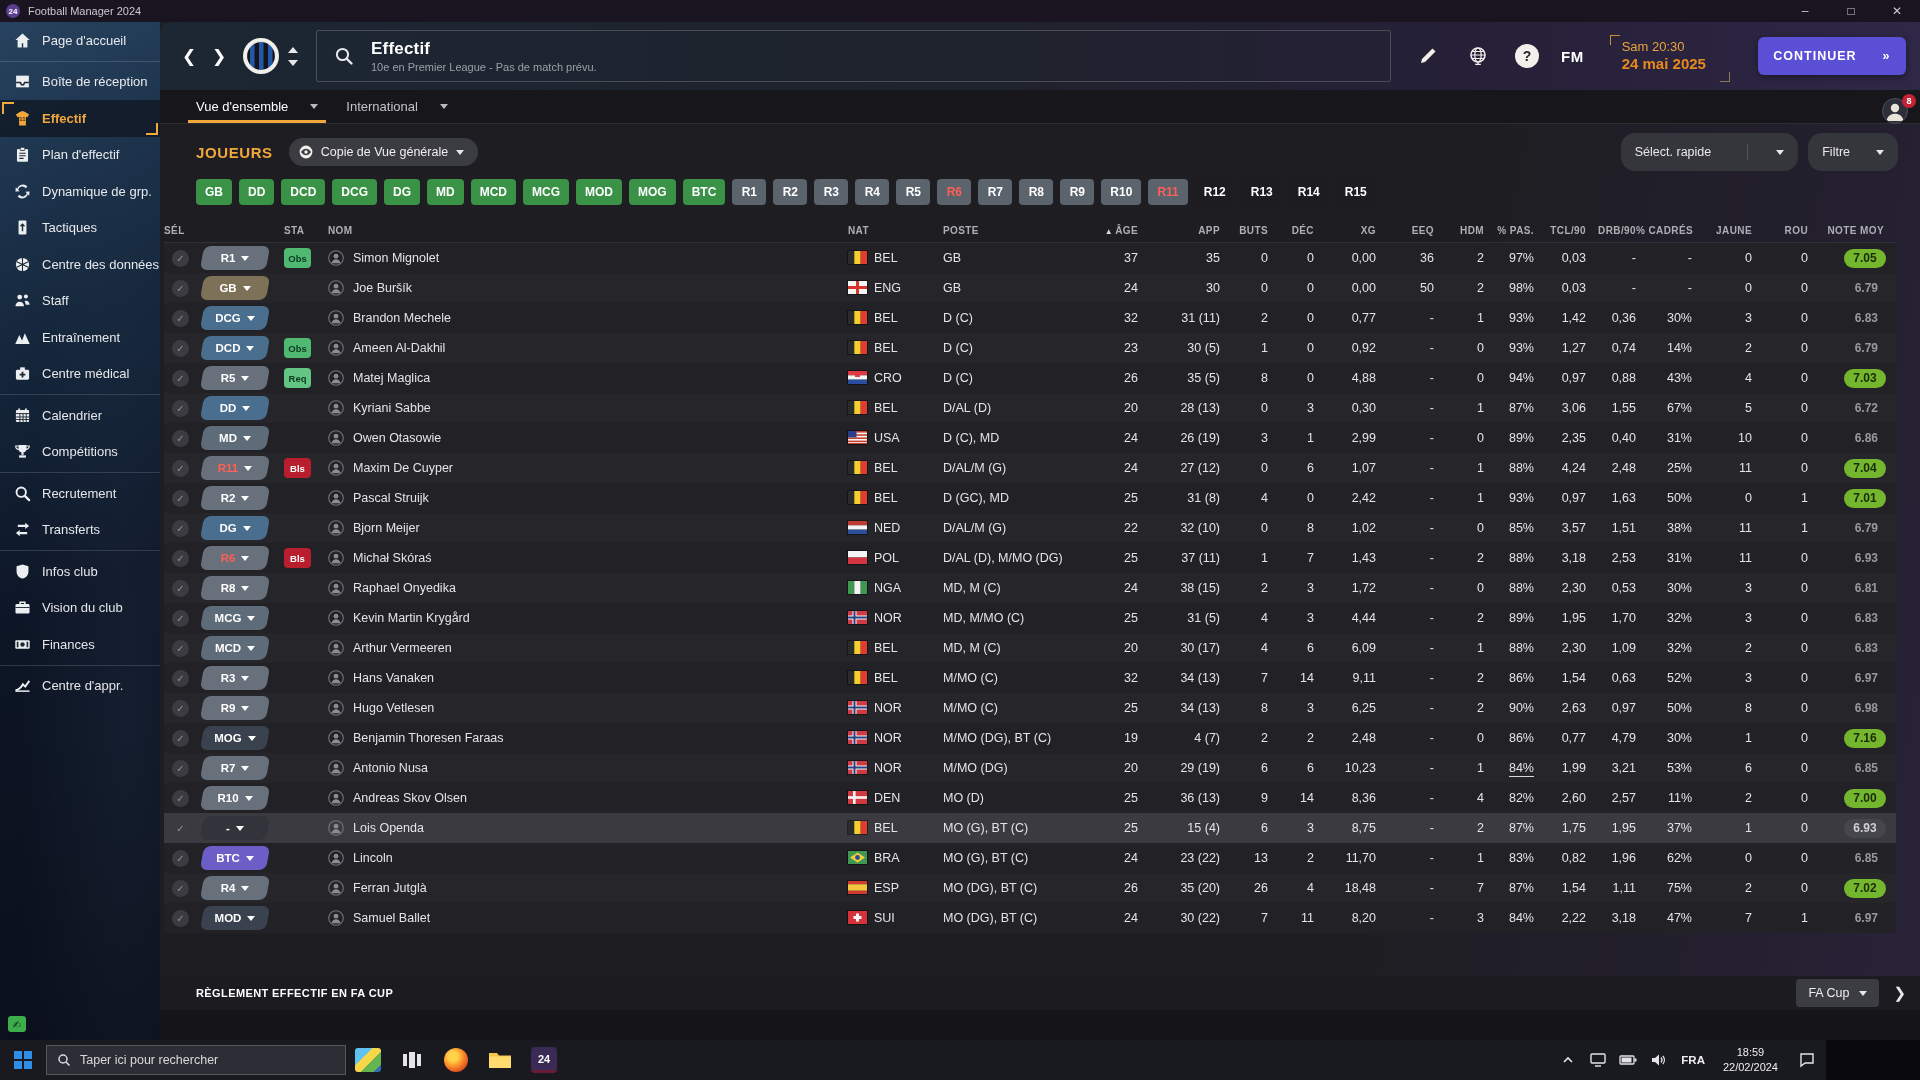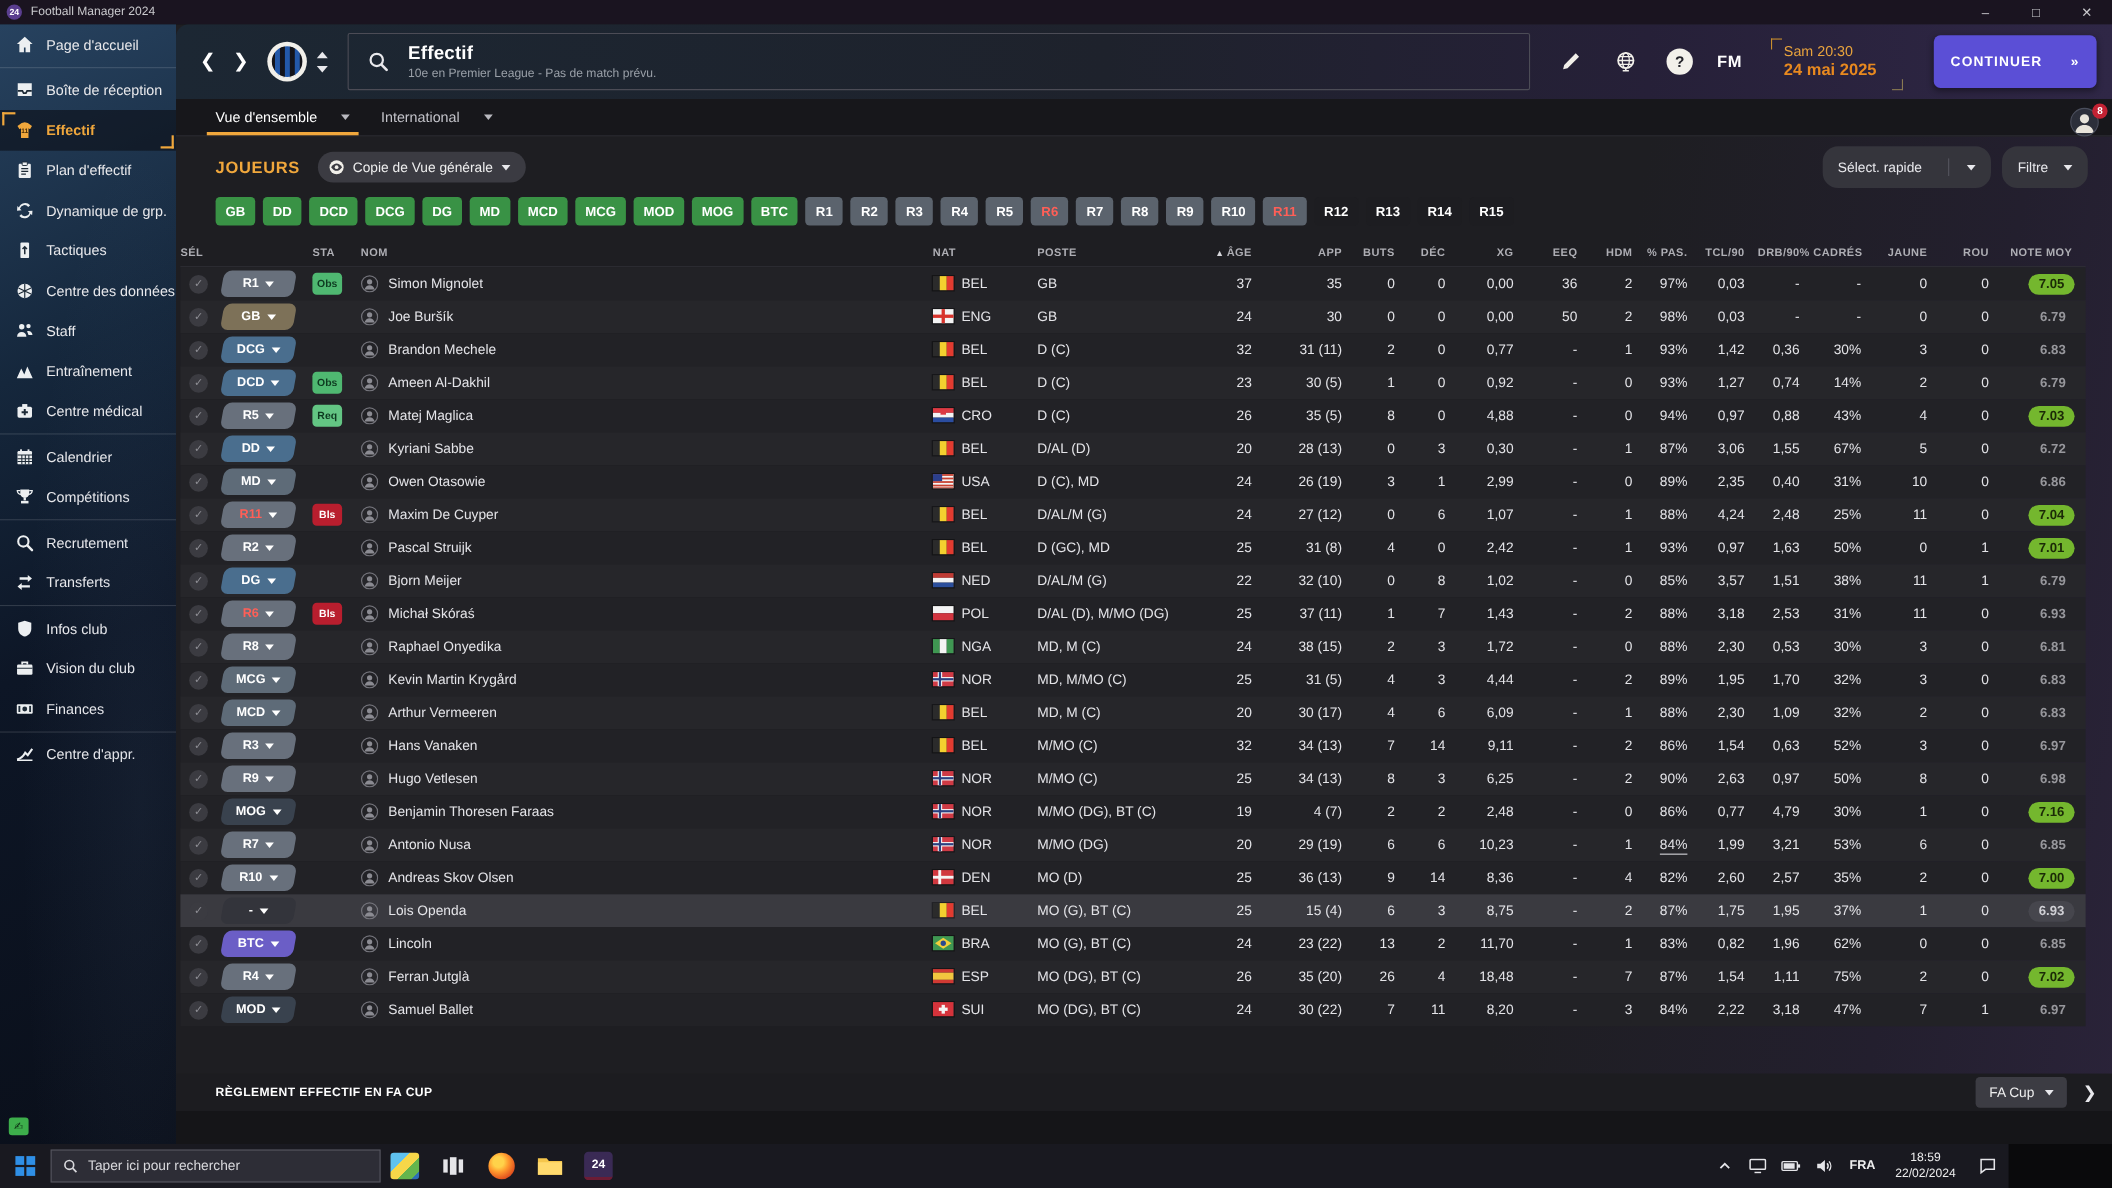--- a/index.html
+++ b/index.html
@@ -60,21 +60,21 @@
   .help-circle { width:24px; height:24px; border-radius:50%; background:#f2f0ea; color:#23232a;
     font-weight:bold; font-size:14px; display:flex; align-items:center; justify-content:center; }
   .fm-mark { color:#fff; font-weight:bold; font-size:15px; letter-spacing:.5px; margin-left:22px; }
   .clock-box { position:relative; margin-left:26px; padding:4px 12px 6px 12px; }
   .clock-box::before { content:""; position:absolute; left:0; top:0; width:9px; height:9px;
     border-left:1.5px solid #c98e2e; border-top:1.5px solid #c98e2e; }
   .clock-box::after { content:""; position:absolute; right:-12px; bottom:-4px; width:9px; height:9px;
     border-right:1.5px solid #8a7a52; border-bottom:1.5px solid #8a7a52; }
   .clock-time { color:#e8a33d; font-size:13px; }
   .clock-date { color:#e8891f; font-size:15px; font-weight:bold; margin-top:1px; }
-  .continue-btn { margin-left:40px; width:148px; height:48px; border-radius:6px; background:#5b4fd6;
+  .continue-btn { margin-left:40px; width:148px; height:38px; border-radius:6px; background:#5b4fd6;
     color:#fff; font-weight:bold; font-size:12.5px; letter-spacing:1px;
     display:flex; align-items:center; justify-content:center; gap:26px; cursor:pointer;
     box-shadow:0 2px 6px rgba(0,0,0,.4); }
   .avatar-wrap { position:absolute; right:4px; top:76px; width:34px; height:30px; }
   .avatar { width:26px; height:26px; border-radius:50%; background:#2c2f3a; border:1px solid #4a4e5c; overflow:hidden; }
   .avatar svg { display:block; }
   .notif-badge { position:absolute; right:0; top:-4px; min-width:14px; height:14px; border-radius:7px;
     background:#c22233; color:#fff; font-size:9px; font-weight:bold; display:flex; align-items:center; justify-content:center; padding:0 3px; }
 
   
@@ -87,21 +87,21 @@
   .caret.light { border-top-color:#e8e8ec; }
 
   
   .toolbar { display:flex; align-items:center; margin:13px 22px 0 36px; height:30px; }
   .section-label { color:#f0a73c; font-weight:bold; font-size:15px; letter-spacing:.6px; }
   .view-pill { margin-left:16px; height:28px; background:#3b3b42; border-radius:14px; display:flex; align-items:center;
     padding:0 14px 0 10px; gap:8px; color:#eee; font-size:12.5px; cursor:pointer; }
   .eye { width:14px; height:14px; }
   .toolbar-right { margin-left:auto; display:flex; gap:10px; }
   .tool-btn { height:38px; background:#35353c; border-radius:14px; color:#e8e8ec; font-size:12.5px;
-    display:flex; align-items:center; padding:16px 14px; gap:14px; cursor:pointer; }
+    display:flex; align-items:center; padding:16px 14px; gap:26px; cursor:pointer; }
   .tool-btn .split { width:1px; height:16px; background:#55555e; margin:0 2px 0 10px; }
 
   
   .chips { display:flex; gap:7px; margin:12px 22px 0 36px; }
   .chip { height:26px; min-width:34px; padding:0 9px; border-radius:4px; display:flex; align-items:center; justify-content:center;
     color:#fff; font-size:12px; font-weight:bold; cursor:pointer; }
   .chip.green { background:#399245; }
   .chip.gray { background:#5b636d; }
   .chip.gray.alert { color:#ff5f57; }
   .chip.dark { background:#1d1d21; }
@@ -1436,21 +1436,21 @@
             <div class="cell-num">25</div>
             <div class="cell-num">36 (13)</div>
             <div class="cell-num">9</div>
             <div class="cell-num">14</div>
             <div class="cell-num">8,36</div>
             <div class="cell-num">-</div>
             <div class="cell-num">4</div>
             <div class="cell-num">82%</div>
             <div class="cell-num">2,60</div>
             <div class="cell-num">2,57</div>
-            <div class="cell-num">35%</div>
+            <div class="cell-num">11%</div>
             <div class="cell-num">2</div>
             <div class="cell-num">0</div>
             <div class="note-cell">
               <span class="note-pill">7.00</span>
             </div>
           </div>
           <div class="tgrid trow hl">
             <div>
               <span class="sel-box">✓</span>
             </div>

